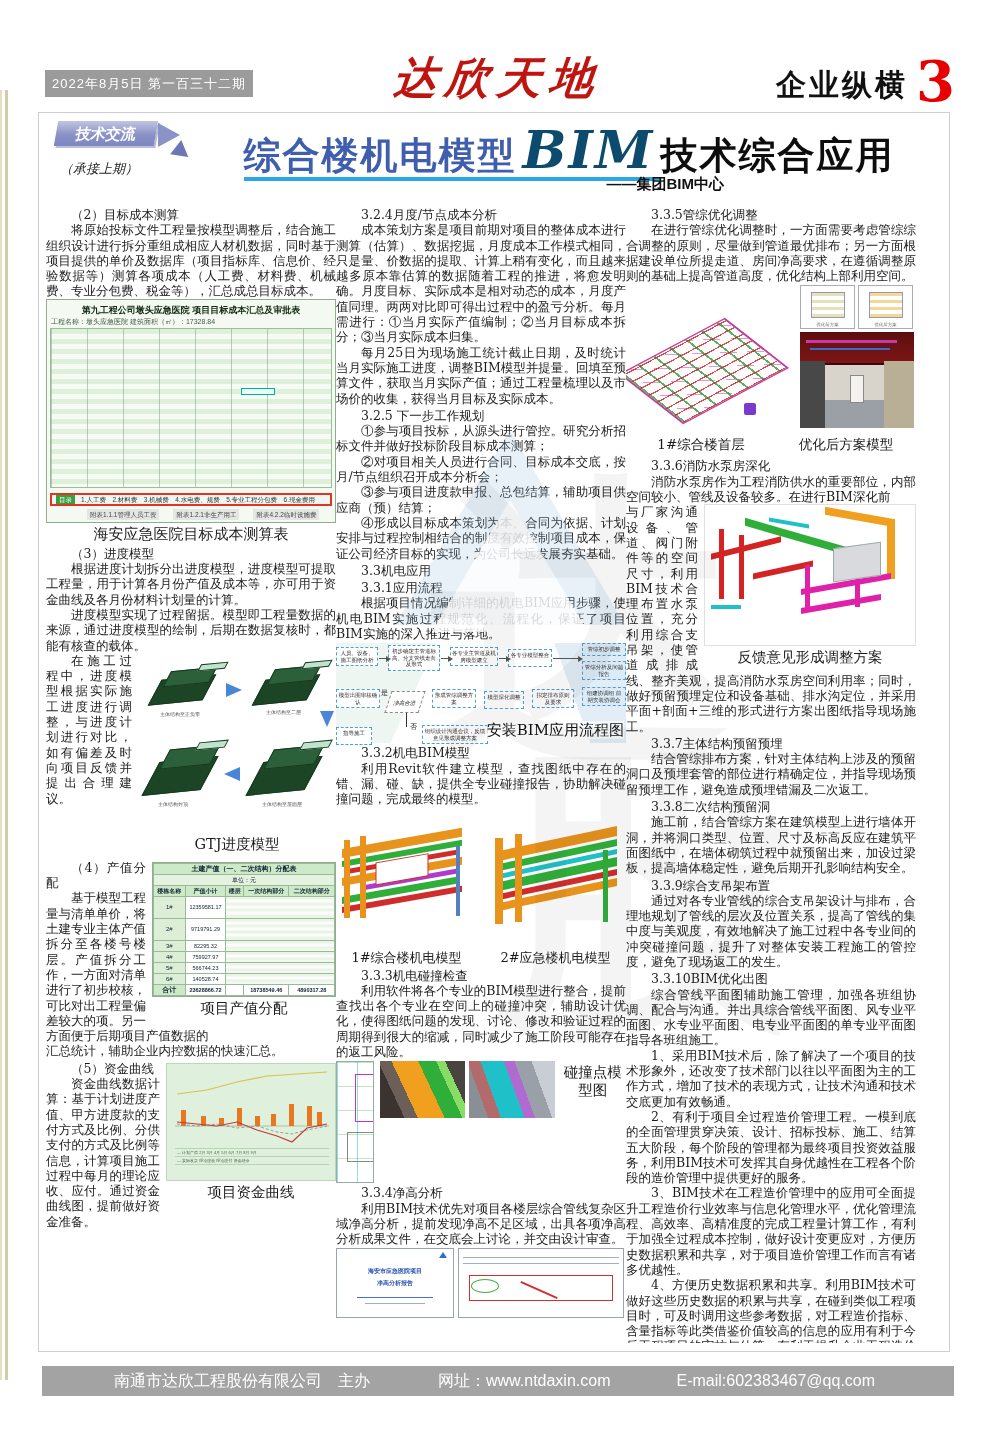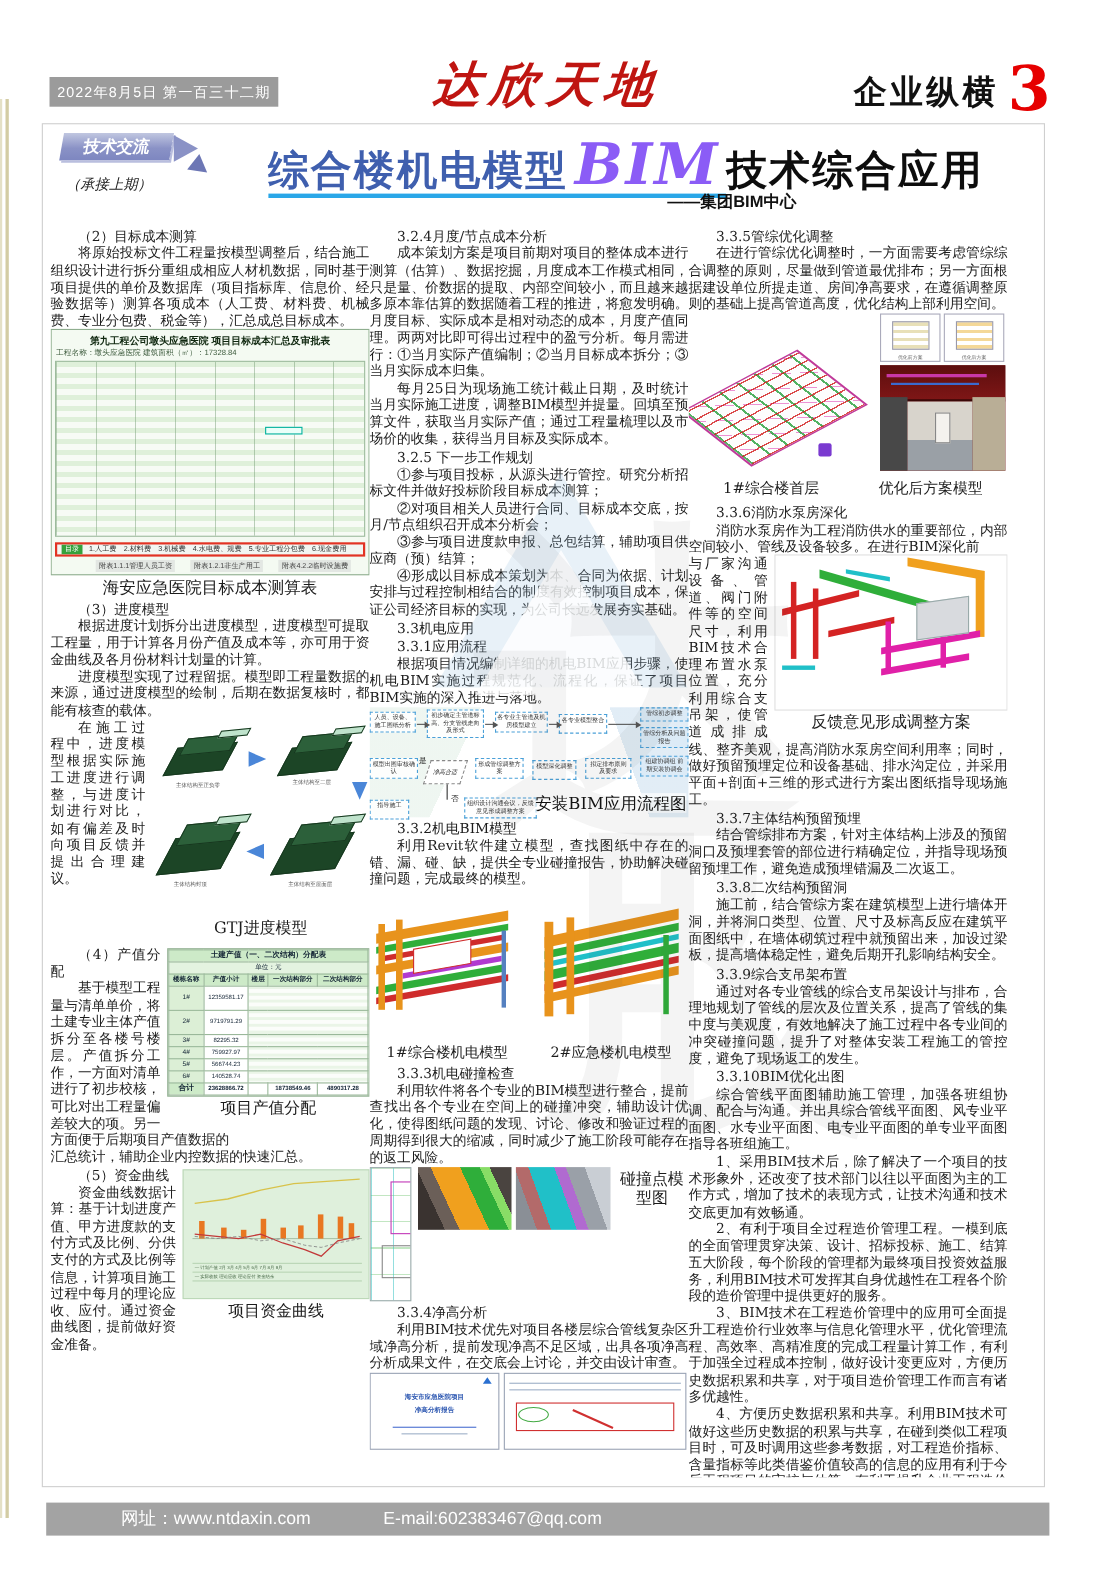--- a/index.html
+++ b/index.html
@@ -29,21 +29,21 @@
           text-align:center;box-shadow:2px 2px 0 #b9bede}
   .ribbon-arrow{position:absolute;left:112px;top:10px;width:0;height:0;
           border-left:22px solid #8a92c6;border-top:12px solid transparent;border-bottom:12px solid transparent}
   .ribbon-arrow2{position:absolute;left:128px;top:30px;width:0;height:0;
           border-left:16px solid #6d77b5;border-top:9px solid transparent;border-bottom:9px solid transparent;
           transform:rotate(38deg)}
   .cont-note{position:absolute;left:14px;top:48px;font:italic 13px/16px "DejaVu Serif",serif;color:#222}
   .main-title{position:absolute;left:150px;right:0;top:6px;text-align:center;white-space:nowrap}
   .mt-underline{border-bottom:4px solid #2aa7e8;padding-bottom:5px}
   .mt1{font:bold 37px "Liberation Sans",sans-serif;color:#3f5fae;letter-spacing:2px}
-  .mt-bim{font:bold italic 52px "DejaVu Serif",serif;color:#8b5cf6;padding:0 6px;letter-spacing:2px}
+  .mt-bim{font:bold italic 52px "DejaVu Serif",serif;color:#0c4a6e;padding:0 6px;letter-spacing:2px}
   .mt2{font:bold 37px "Liberation Sans",sans-serif;color:#0d0d0d;letter-spacing:2px}
   .byline{position:absolute;right:218px;top:62px;font:bold 15px/18px "Liberation Sans",sans-serif;color:#111}
 
   
   .cols{display:flex;height:1138px;overflow:hidden}
   .col{width:290px;flex:0 0 290px;overflow:hidden;font-size:12.5px;line-height:15.3px;text-align:justify}
   .hd{text-indent:2em;margin-top:2px}
   .p{text-indent:2em}
   .clearfix::after{content:"";display:block;clear:both}
   .caption{text-align:center;font-size:13.5px;line-height:18px;margin:2px 0 3px;text-indent:0}
@@ -351,21 +351,21 @@
             </div>
             <div class="caption" style="font-size:14.5px">项目资金曲线</div>
           </div>
           <div class="hd">（5）资金曲线</div>
           <div class="p">资金曲线数据计算：基于计划进度产值、甲方进度款的支付方式及比例、分供支付的方式及比例等信息，计算项目施工过程中每月的理论应收、应付。通过资金曲线图，提前做好资金准备。</div>
         </div>
       </div>
 
       <div class="col">
         <div class="hd">3.2.4月度/节点成本分析</div>
-        <div class="p">成本策划方案是项目前期对项目的整体成本进行测算（估算）、数据挖掘，月度成本工作模式相同，只是量、价数据的提取、内部空间较小，而且越来越多原本靠估算的数据随着工程的推进，将愈发明确。月度目标、实际成本是相对动态的成本，月度产值同理。两两对比即可得出过程中的盈亏分析。每月需进行：①当月实际产值编制；②当月目标成本拆分；③当月实际成本归集。</div>
+        <div class="p">成本策划方案是项目前期对项目的整体成本进行测算（估算）、数据挖掘，月度成本工作模式相同，只是量、价数据的提取、计算上稍有变化，而且越来越多原本靠估算的数据随着工程的推进，将愈发明确。月度目标、实际成本是相对动态的成本，月度产值同理。两两对比即可得出过程中的盈亏分析。每月需进行：①当月实际产值编制；②当月目标成本拆分；③当月实际成本归集。</div>
         <div class="p">每月25日为现场施工统计截止日期，及时统计当月实际施工进度，调整BIM模型并提量。回填至预算文件，获取当月实际产值；通过工程量梳理以及市场价的收集，获得当月目标及实际成本。</div>
         <div class="hd">3.2.5 下一步工作规划</div>
         <div class="p">①参与项目投标，从源头进行管控。研究分析招标文件并做好投标阶段目标成本测算；</div>
         <div class="p">②对项目相关人员进行合同、目标成本交底，按月/节点组织召开成本分析会；</div>
         <div class="p">③参与项目进度款申报、总包结算，辅助项目供应商（预）结算；</div>
         <div class="p">④形成以目标成本策划为本、合同为依据、计划安排与过程控制相结合的制度有效控制项目成本，保证公司经济目标的实现，为公司长远发展夯实基础。</div>
         <div class="hd">3.3机电应用</div>
         <div class="hd">3.3.1应用流程</div>
         <div class="p">根据项目情况编制详细的机电BIM应用步骤，使机电BIM实施过程规范化、流程化，保证了项目BIM实施的深入推进与落地。</div>
 
@@ -562,16 +562,17 @@
         <div class="p">1、采用BIM技术后，除了解决了一个项目的技术形象外，还改变了技术部门以往以平面图为主的工作方式，增加了技术的表现方式，让技术沟通和技术交底更加有效畅通。</div>
         <div class="p">2、有利于项目全过程造价管理工程。一模到底的全面管理贯穿决策、设计、招标投标、施工、结算五大阶段，每个阶段的管理都为最终项目投资效益服务，利用BIM技术可发挥其自身优越性在工程各个阶段的造价管理中提供更好的服务。</div>
         <div class="p">3、BIM技术在工程造价管理中的应用可全面提升工程造价行业效率与信息化管理水平，优化管理流程、高效率、高精准度的完成工程量计算工作，有利于加强全过程成本控制，做好设计变更应对，方便历史数据积累和共享，对于项目造价管理工作而言有诸多优越性。</div>
         <div class="p">4、方便历史数据积累和共享。利用BIM技术可做好这些历史数据的积累与共享，在碰到类似工程项目时，可及时调用这些参考数据，对工程造价指标、含量指标等此类借鉴价值较高的信息的应用有利于今后工程项目的审核与估算，有利于提升企业工程造价全过程管控能力和企业核心竞争力。（完结）</div>
       </div>
 
     </div>
   </div>
 
   <div class="pfooter">
+    <span class="f1">南通市达欣工程股份有限公司　主办</span>
     <span class="f2">网址：www.ntdaxin.com</span>
     <span class="f3">E-mail:602383467@qq.com</span>
   </div>
 </div>
 
 </body></html>

